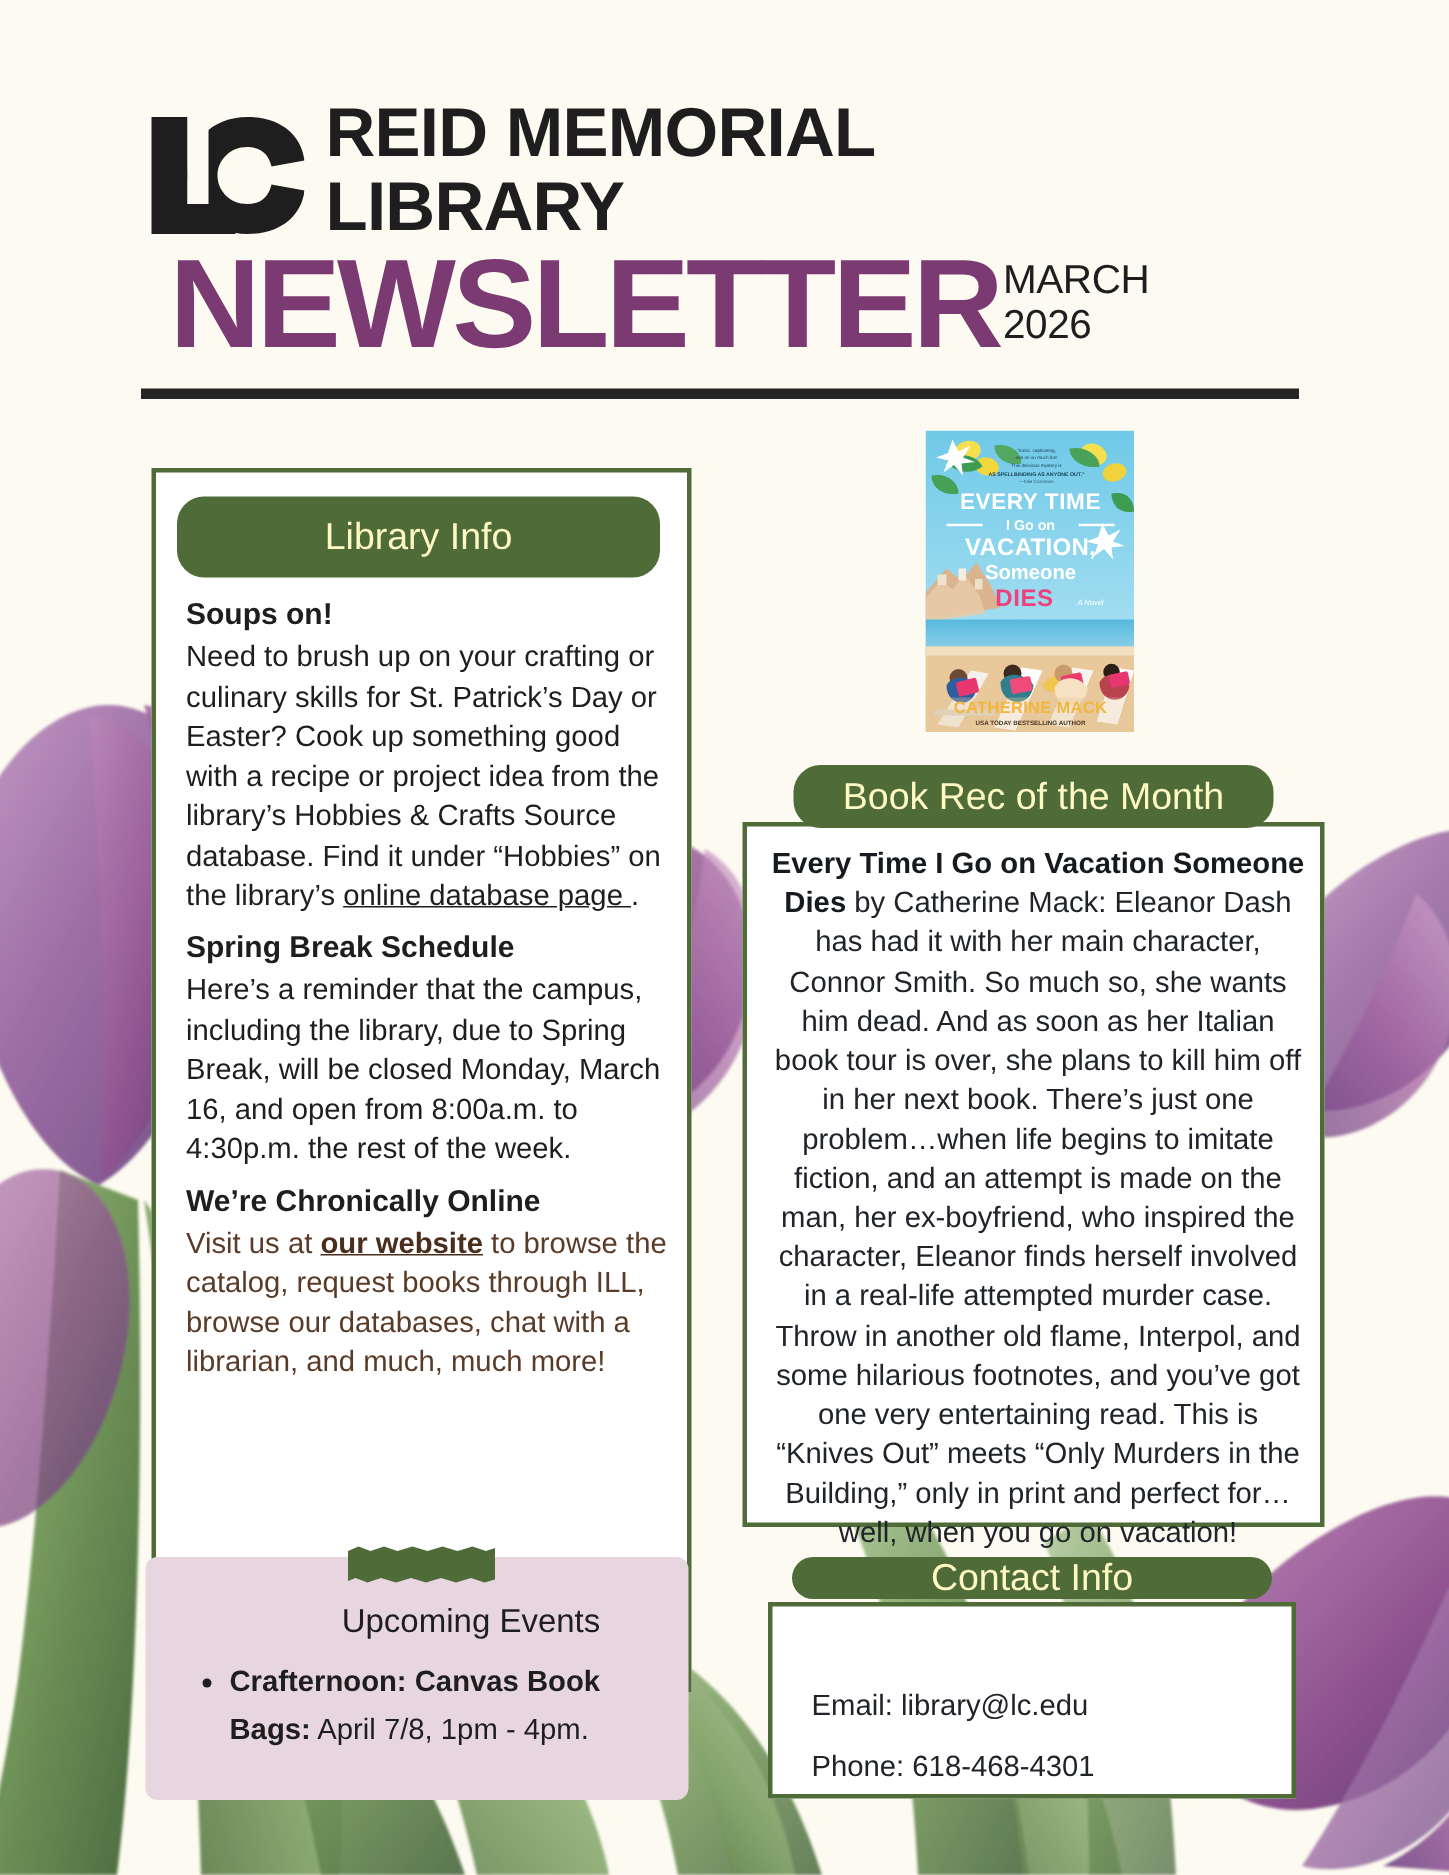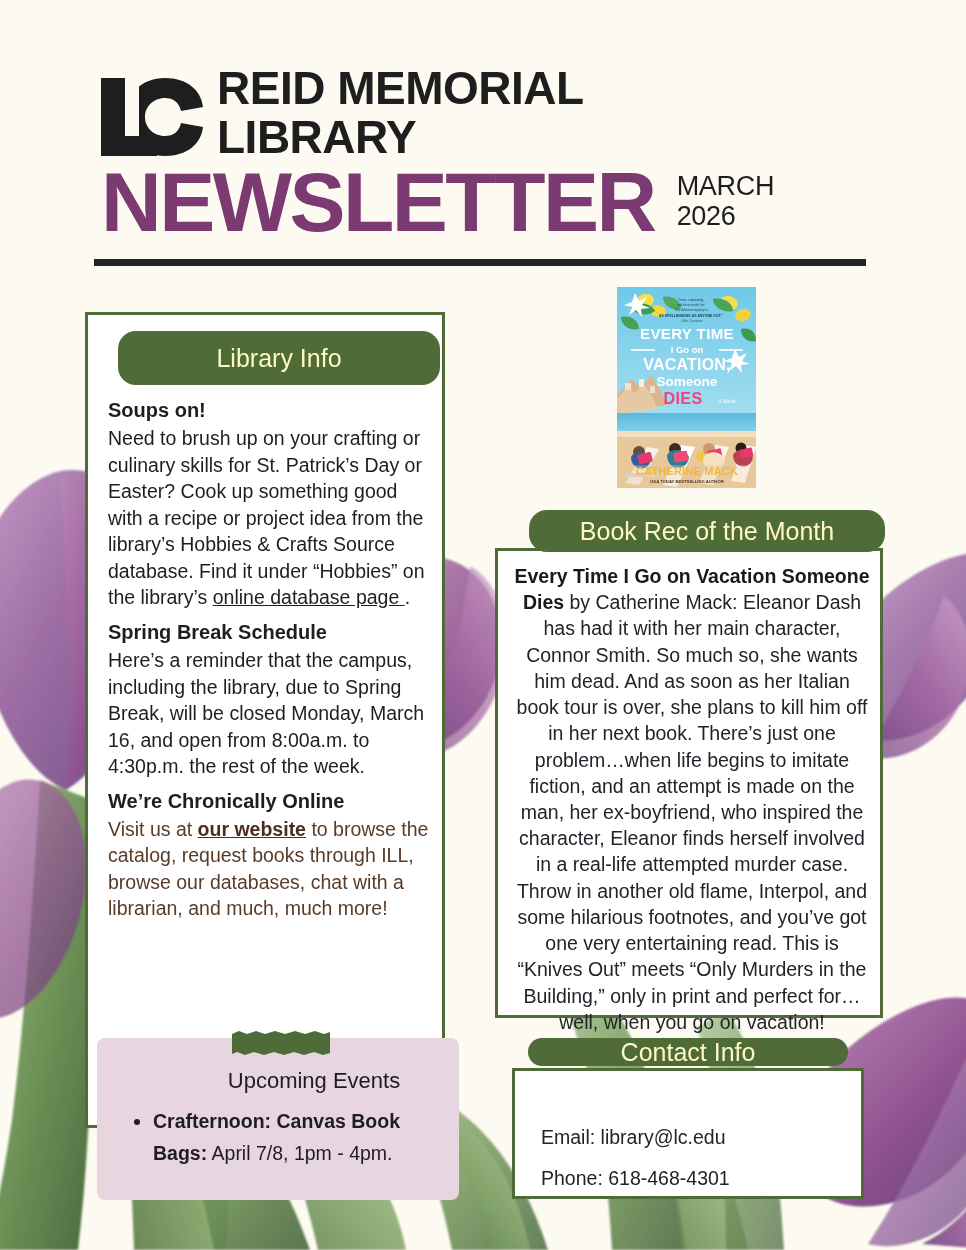--- a/index.html
+++ b/index.html
@@ -55,22 +55,21 @@
     color: #1E1E1E;
     font-size: 46px;
     line-height: 0.98;
     letter-spacing: -0.5px;
     margin-top: 4px;
   }
   .newsrow {
     display: flex;
     align-items: flex-end;
     margin-top: 4px;
-    margin-left: 6px;
-    gap: 20px;
+    margin-left: 18px;
   }
   .newsletter-word {
     font-size: 84px;
     font-weight: bold;
     color: #7B3B72;
     letter-spacing: -2.5px;
     line-height: 0.92;
   }
   .issue {
     margin-left: 2px;
@@ -104,21 +103,21 @@
     text-align: center;
     box-sizing: border-box;
     display: flex;
     align-items: center;
     justify-content: center;
     border-radius: 18px;
   }
 
   
   #library-info {
-    left: 85px;
+    left: 101px;
     top: 312px;
     width: 360px;
     height: 816px;
     text-decoration: underline;
   }
   #library-info-head {
     position: absolute;
     left: 118px;
     top: 331px;
     width: 322px;
@@ -166,21 +165,21 @@
   #book-rec {
     left: 495px;
     top: 548px;
     width: 388px;
     height: 470px;
   }
   #book-rec-head {
     position: absolute;
     left: 529px;
     top: 510px;
-    width: 356px;
+    width: 320px;
     height: 42px;
     z-index: 3;
   }
   #book-rec .body {
     position: absolute;
     left: 14px;
     top: 12px;
     width: 360px;
     color: #20242A;
     font-size: 19.5px;

